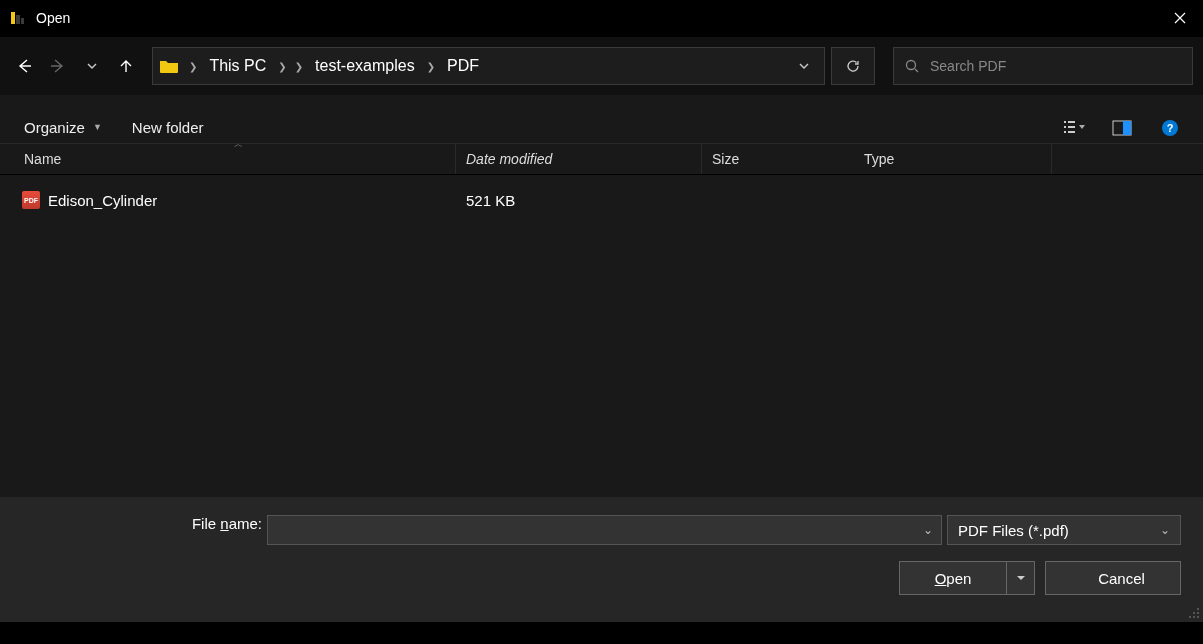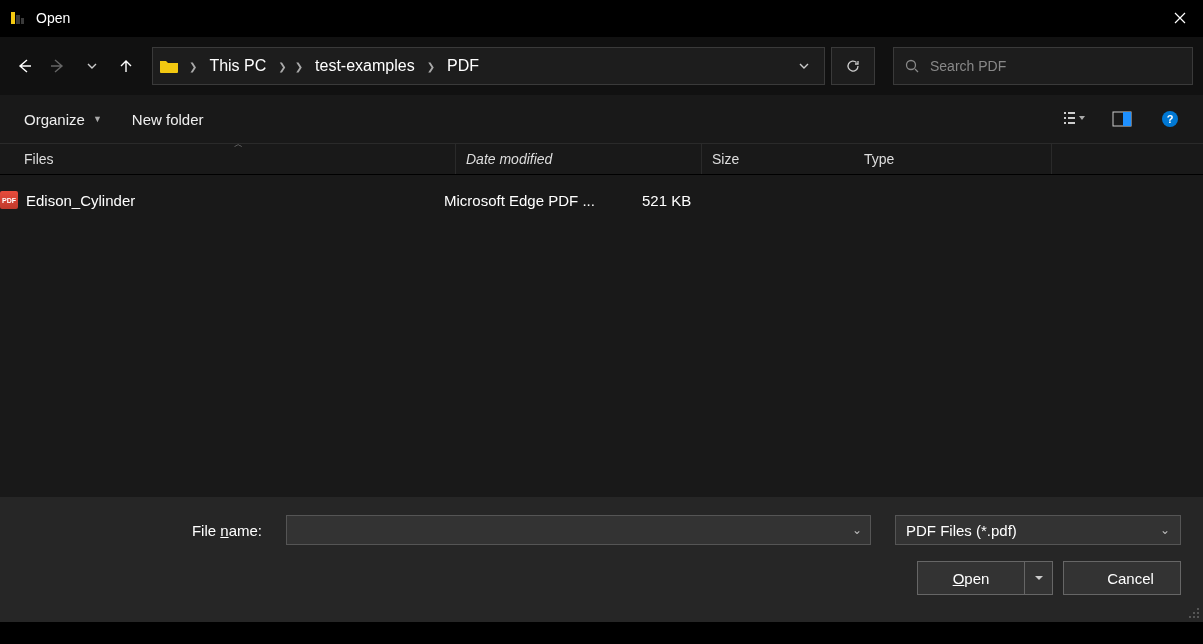--- a/index.html
+++ b/index.html
@@ -21,61 +21,61 @@
 .addressbar .crumb { padding: 0 6px; color: #fff; font-size: 16px; height: 36px; display: flex; align-items: center; }
 .addressbar .chev { color: #aaa; font-size: 10px; padding: 0 2px; }
 .addressbar .addr-spacer { flex: 1; }
 .addressbar .addr-ctl { width: 28px; height: 36px; display: flex; align-items: center; justify-content: center; color: #ccc; }
 .refresh-box { width: 44px; height: 38px; background: #1d1d1d; border: 1px solid #3a3a3a; display: flex; align-items: center; justify-content: center; color: #ccc; margin-left: 0; }
 .searchbar { width: 300px; height: 38px; background: #1d1d1d; border: 1px solid #3a3a3a; display: flex; align-items: center; padding: 0 10px; gap: 10px; color: #888; margin-left: 12px; }
 .searchbar input { flex: 1; background: transparent; border: none; color: #fca5a5; font-size: 14px; outline: none; }
 .searchbar input::placeholder { color: #888; }
 
 
-.toolbar { height: 48px; background: #191919; display: flex; align-items: center; padding: 0 18px; gap: 18px; }
+.toolbar { height: 48px; background: #191919; display: flex; align-items: flex-end; padding: 0 18px; gap: 18px; }
 .tool-btn { display: flex; align-items: center; gap: 6px; color: #eee; font-size: 15px; height: 32px; padding: 0 6px; }
 .tool-btn .caret { font-size: 9px; color: #aaa; margin-left: 2px; }
 .toolbar .spacer { flex: 1; }
 .tool-icon { width: 30px; height: 30px; display: flex; align-items: center; justify-content: center; }
 
 
 .colheaders { height: 32px; background: #191919; display: flex; align-items: center; border-top: 1px solid #2a2a2a; border-bottom: 1px solid #000; padding-left: 22px; color: #ddd; font-size: 14px; position: relative; }
 .col { border-right: 1px solid #2a2a2a; height: 100%; display: flex; align-items: center; padding-left: 10px; }
 .col.name { width: 434px; padding-left: 2px; position: relative; }
 .col.name .sort { position: absolute; top: -6px; left: 50%; transform: translateX(-50%); font-size: 9px; color: #888; }
 .col.date { width: 246px; font-style: italic; }
 .col.type { width: 198px; }
 .col.size { width: 152px; border-right: none; }
 
 
 .filelist { background: #191919; height: 322px; padding-top: 8px; }
-.filerow { height: 34px; display: flex; align-items: center; color: #fff; font-size: 15px; }
+.filerow { height: 34px; display: flex; align-items: center; padding-left: 22px; color: #fff; font-size: 15px; }
 .filerow .cell { display: flex; align-items: center; }
 .filerow .cell.name { width: 434px; gap: 8px; }
 .filerow .cell.date { width: 246px; padding-left: 10px; }
 .filerow .cell.type { width: 198px; padding-left: 10px; }
 .filerow .cell.size { width: 152px; padding-left: 10px; padding-right: 20px; }
 .pdf-icon { width: 18px; height: 18px; background: linear-gradient(#e74c3c,#c0392b); border-radius: 2px; display: flex; align-items: center; justify-content: center; font-size: 7px; color: #fff; font-weight: bold; }
 
 
 .bottom { background: #262626; height: 125px; padding: 18px 22px 10px 22px; display: flex; flex-direction: column; gap: 16px; position: relative; }
-.row1 { display: flex; align-items: center; gap: 24px; }
+.row1 { display: flex; align-items: flex-start; gap: 5px; }
 .fn-label { width: 240px; text-align: right; color: #fff; font-size: 15px; }
 .fn-label .u { text-decoration: underline; }
 .fn-input { flex: 1; height: 30px; background: #333; border: 1px solid #555; display: flex; align-items: center; justify-content: flex-end; padding: 0 8px; }
 .fn-input .dd { color: #bbb; font-size: 12px; }
-.filter-dd { width: 286px; height: 30px; background: #333; border: 1px solid #555; display: flex; align-items: center; justify-content: space-between; padding: 0 10px; color: #fff; font-size: 15px; }
+.filter-dd { width: 234px; height: 30px; background: #333; border: 1px solid #555; display: flex; align-items: center; justify-content: space-between; padding: 0 10px; color: #fff; font-size: 15px; }
 .filter-dd .dd { color: #bbb; font-size: 12px; }
 .row2 { display: flex; justify-content: flex-end; gap: 10px; }
 .split-btn { display: flex; }
 .btn { height: 34px; background: #333; border: 1px solid #666; color: #fff; font-size: 15px; display: flex; align-items: center; justify-content: center; }
 .btn.open { width: 108px; }
 .btn.open .u { text-decoration: underline; }
 .btn.open-dd { width: 28px; border-left: none; }
-.btn.cancel { width: 118px; padding-left: 17px; }
+.btn.cancel { width: 136px; padding-left: 17px; }
 .resize-grip { position: absolute; right: 3px; bottom: 3px; width: 12px; height: 12px; color: #666; }
 
 
 svg { display: block; }
 </style>
 </head>
 <body>
 
 <div class="titlebar">
   <div class="app-icon">
@@ -181,42 +181,39 @@
     <svg width="18" height="18" viewBox="0 0 18 18">
         <circle cx="9" cy="9" r="8" fill="#0078d4"></circle>
         <text x="9" y="13" text-anchor="middle" font-size="11" fill="#fff" font-weight="bold">?</text>
       </svg>
   </div>
 </div>
 
 <div class="colheaders">
   <div class="col name">
     <span class="sort">︿</span>
-    <span>Files</span>
+    <span>Name</span>
   </div>
   <div class="col date">
       <span>Date modified</span>
     </div>
   <div class="col size">
       <span>Size</span>
     </div>
   <div class="col type">
       <span>Type</span>
     </div>
 </div>
 
 <div class="filelist">
   <div class="filerow">
     <div class="cell name">
       <div class="pdf-icon">PDF</div>
       <span>Edison_Cylinder</span>
     </div>
-    <div class="cell type">
-        <span>Microsoft Edge PDF ...</span>
-      </div>
     <div class="cell size">
         <span>521 KB</span>
       </div>
   </div>
 </div>
 
 <div class="bottom">
   <div class="row1">
     <div class="fn-label">
       <span>File </span><span class="u">n</span><span>ame:</span>

